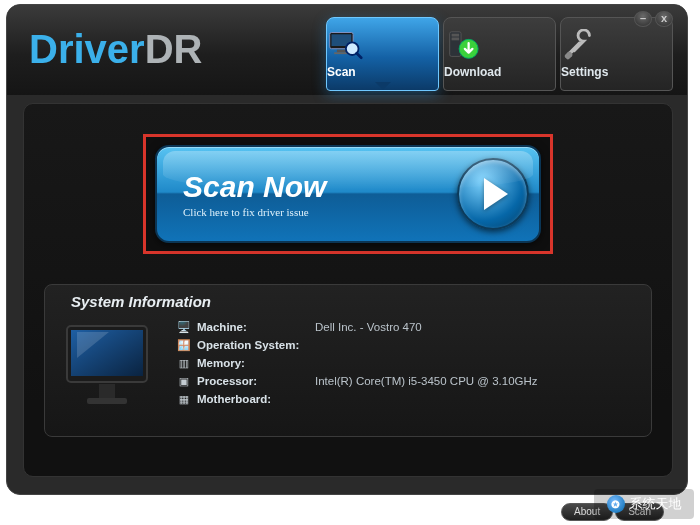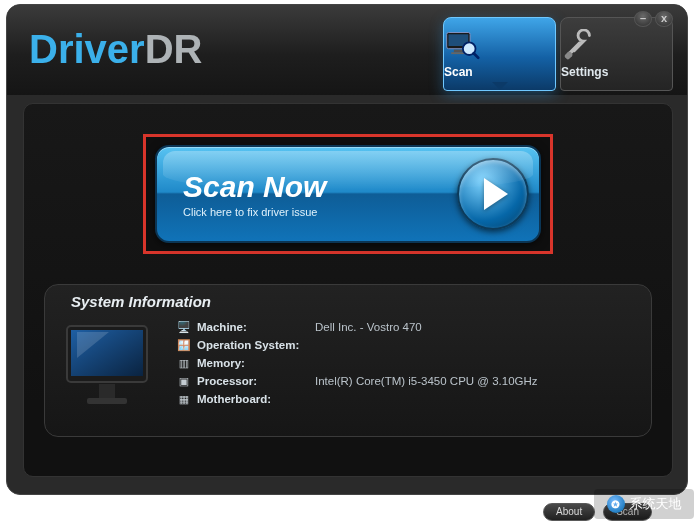--- a/index.html
+++ b/index.html
@@ -118,42 +118,42 @@
   .scanbtn::before {
     content: '';
     position: absolute;
     top: 4px; left: 6px; right: 6px; height: 42%;
     border-radius: 12px 12px 40% 40%;
     background: linear-gradient(rgba(255,255,255,0.28), rgba(255,255,255,0));
     pointer-events: none;
   }
   .scantext { flex: 1; color: #fff; }
   .scantext .big { font-size: 30px; font-style: italic; font-weight: bold; }
-  .scantext .small { font-size: 11px; margin-top: 2px; color: #dff1fb; }
+  .scantext .small { font-size: 11px; margin-top: 2px; color: #dff1fb; font-family: Liberation Serif, serif; }
   .playcircle {
     width: 72px; height: 72px;
     border-radius: 50%;
     background: radial-gradient(circle at 35% 30%, #7fd4ff, #0667a8 62%, #033c64);
     border: 2px solid #0c3b5b;
     display: flex; align-items: center; justify-content: center;
     box-shadow: inset 0 2px 4px rgba(255,255,255,0.4), 0 2px 6px rgba(0,0,0,0.6);
   }
   .playtri {
     width: 0; height: 0;
     border-left: 24px solid #fff;
     border-top: 16px solid transparent;
     border-bottom: 16px solid transparent;
     margin-left: 6px;
     filter: drop-shadow(0 1px 2px rgba(0,0,0,0.4));
   }
   .sysinfo {
     width: 608px;
     margin: 0 auto;
     border: 1px solid #3a3a3a;
-    border-radius: 14px;
+    border-radius: 8px;
     background: linear-gradient(#222, #161616);
     padding: 8px 14px 14px 14px;
   }
   .sysinfo-title {
     color: #e8eef2;
     font-size: 15px;
     font-weight: bold;
     font-style: italic;
     margin: 0 0 8px 12px;
   }
@@ -174,22 +174,22 @@
   .specrow .icon {
     width: 18px; height: 14px;
     margin-right: 4px;
     display: flex; align-items: center; justify-content: center;
     font-size: 11px;
   }
   .specrow .label { width: 118px; font-weight: bold; color: #d9e2e8; }
   .specrow .val { flex: 1; color: #bac3ca; }
   .footer {
     position: absolute;
-    bottom: 4px; right: 48px;
-    display: flex; gap: 8px;
+    bottom: 4px; right: 36px;
+    display: flex; gap: 2px;
   }
   .fbtn {
     height: 18px;
     padding: 0 12px;
     font-size: 10px;
     color: #dadada;
     background: linear-gradient(#4a4a4a, #202020);
     border: 1px solid #5a5a5a;
     border-radius: 9px;
     line-height: 16px;
@@ -234,20 +234,32 @@
           <svg width="40" height="34" viewBox="0 0 40 34">
             <rect x="3" y="2" width="26" height="18" rx="2" fill="#1a1a1a" stroke="#89c" stroke-width="1"></rect>
             <rect x="5" y="4" width="22" height="13" fill="#1e4e7a"></rect>
             <rect x="11" y="21" width="10" height="3" fill="#555"></rect>
             <rect x="8" y="24" width="16" height="2" fill="#666"></rect>
             <circle cx="28" cy="20" r="7" fill="#cfeaff" stroke="#026" stroke-width="2"></circle>
             <line x1="33" y1="25" x2="38" y2="30" stroke="#026" stroke-width="3" stroke-linecap="round"></line>
           </svg>
         </div>
         <div class="tablabel">Scan</div>
+      </div>
+      <div class="tab">
+        <div class="tabicon">
+          <svg width="38" height="34" viewBox="0 0 38 34">
+            <rect x="6" y="2" width="12" height="26" rx="2" fill="#2d3238" stroke="#555"></rect>
+            <rect x="8" y="4" width="8" height="3" fill="#555"></rect>
+            <rect x="8" y="8" width="8" height="3" fill="#555"></rect>
+            <circle cx="26" cy="20" r="10" fill="#3bd13b" stroke="#0a6" stroke-width="1"></circle>
+            <path d="M26 14 v8 M22 20 l4 4 l4 -4" stroke="#fff" stroke-width="2.4" fill="none" stroke-linecap="round" stroke-linejoin="round"></path>
+          </svg>
+        </div>
+        <div class="tablabel">Download</div>
       </div>
       <div class="tab">
         <div class="tabicon">
           <svg width="38" height="34" viewBox="0 0 38 34">
             <path d="M8 26 L20 14" stroke="#bbb" stroke-width="4" stroke-linecap="round"></path>
             <rect x="4" y="24" width="8" height="6" rx="2" fill="#888" transform="rotate(-45 8 27)"></rect>
             <path d="M30 6 a6 6 0 1 0 -6 6 l-10 10" stroke="#bbb" stroke-width="3" fill="none" stroke-linecap="round"></path>
           </svg>
         </div>
         <div class="tablabel">Settings</div>

